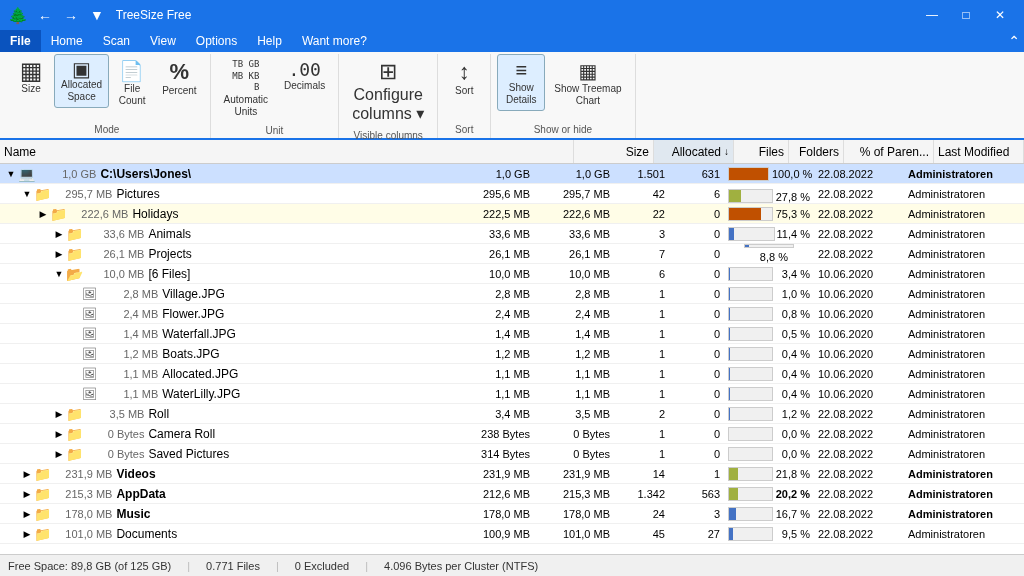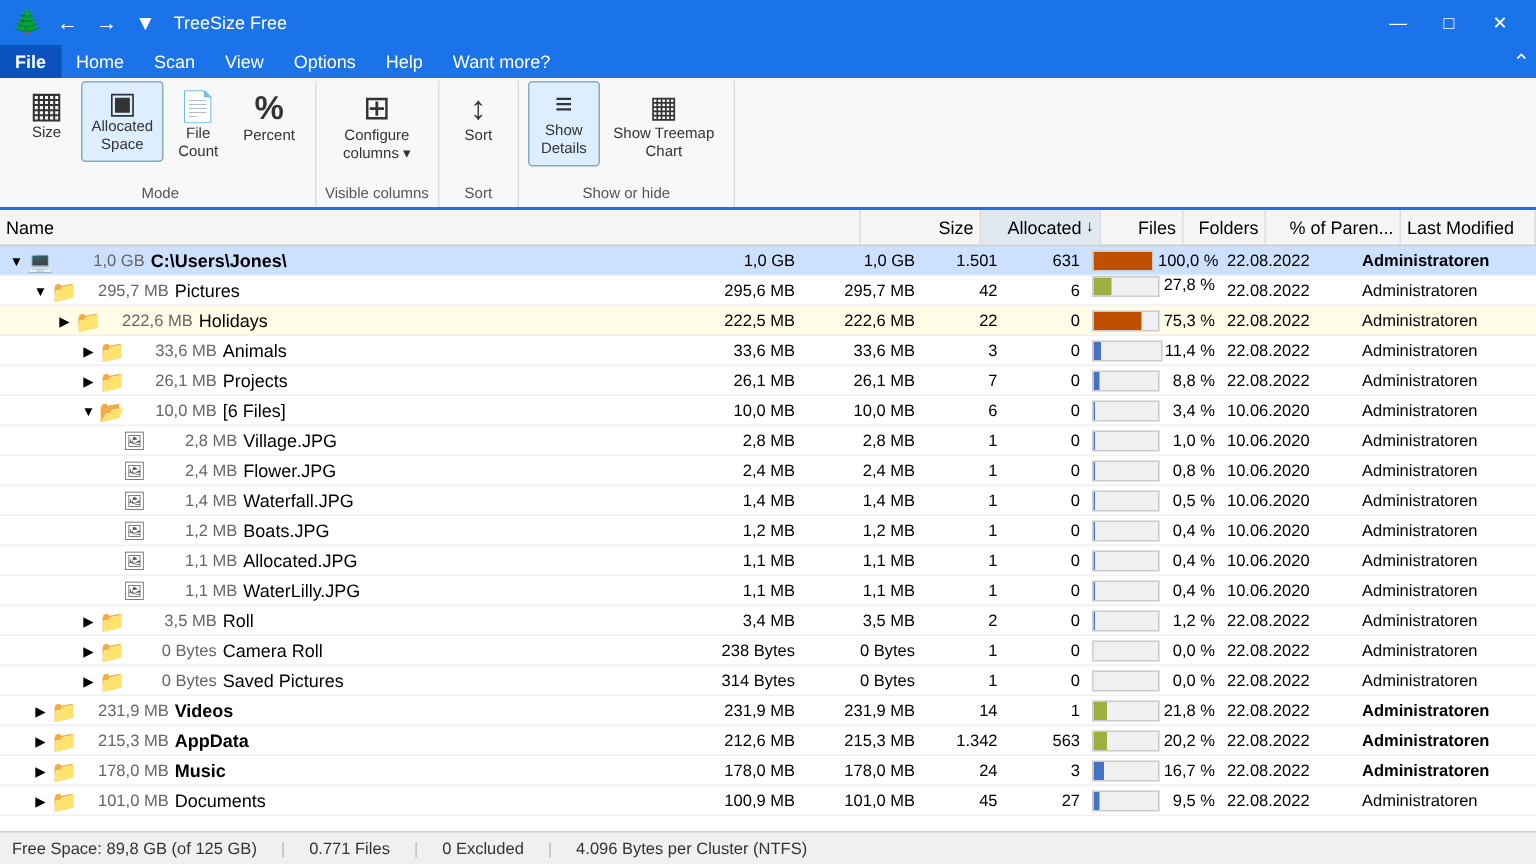--- a/index.html
+++ b/index.html
@@ -123,26 +123,39 @@
         <span style="font-size:10px; text-align:center; line-height:1.2;">File<br>Count</span>
       </button>
       <button class="ribbon-btn" style="min-width:42px;">
         <span style="font-size:22px; font-weight:bold;">%</span>
         <span style="font-size:10px;">Percent</span>
       </button>
     </div>
     <div class="ribbon-group-label">Mode</div>
   </div>
 
+  <div class="ribbon-group">
+    <div class="ribbon-group-items">
+      <button class="ribbon-btn" style="min-width:54px;">
+        <span style="font-size:9px; line-height:1.3; text-align:right; font-family:monospace;">TB  GB<br>MB KB<br>&nbsp;&nbsp;&nbsp;B</span>
+        <span style="font-size:10px; text-align:center; line-height:1.2;">Automatic<br>Units</span>
+      </button>
+      <button class="ribbon-btn" style="min-width:44px;">
+        <span style="font-size:18px; font-family:monospace;">.00</span>
+        <span style="font-size:10px;">Decimals</span>
+      </button>
+    </div>
+    <div class="ribbon-group-label">Unit</div>
+  </div>
 
   <div class="ribbon-group">
     <div class="ribbon-group-items">
       <button class="ribbon-btn" style="min-width:58px;">
         <span style="font-size:22px;">⊞</span>
-        <span style="font-size:10px; text-align:center; line-height:1.2;">Configure<br>columns ▾</span>
+        <span style="font-size:16px; text-align:center; line-height:1.2;">Configure<br>columns ▾</span>
       </button>
     </div>
     <div class="ribbon-group-label">Visible columns</div>
   </div>
 
   <div class="ribbon-group">
     <div class="ribbon-group-items">
       <button class="ribbon-btn" style="min-width:40px;">
         <span style="font-size:22px;">↕</span>
         <span style="font-size:10px;">Sort</span>
@@ -205,21 +218,21 @@
           <span class="indent" style="width: 16px; display: inline-block;"></span>
           <span class="expander">▼</span>
           <span class="folder-icon">📁</span>
           <span class="size-label">295,7 MB</span>
           <span class="row-name-text">Pictures</span>
         </div>
         <div class="tree-cell tree-cell-num">295,6 MB</div>
         <div class="tree-cell tree-cell-num">295,7 MB</div>
         <div class="tree-cell tree-cell-files">42</div>
         <div class="tree-cell tree-cell-folders">6</div>
-        <div class="tree-cell tree-cell-percent" style="display: flex; align-items: flex-start; gap: 3px;">
+        <div class="tree-cell tree-cell-percent" style="display: flex; align-items: flex-end; gap: 3px;">
           <div class="percent-bar-bg">
             <div class="percent-bar-fill" style="width: 27.8%; background-color: rgb(160, 176, 64);"></div>
           </div>
           <span class="percent-text">27,8 %</span>
         </div>
         <div class="tree-cell tree-cell-modified">22.08.2022</div>
         <div class="tree-cell tree-cell-owner">Administratoren</div>
       </div>
       <div class="tree-row highlighted">
         <div class="tree-cell tree-cell-name">
@@ -268,21 +281,21 @@
           <span class="indent" style="width: 48px; display: inline-block;"></span>
           <span class="expander">▶</span>
           <span class="folder-icon">📁</span>
           <span class="size-label">26,1 MB</span>
           <span class="row-name-text">Projects</span>
         </div>
         <div class="tree-cell tree-cell-num">26,1 MB</div>
         <div class="tree-cell tree-cell-num">26,1 MB</div>
         <div class="tree-cell tree-cell-files">7</div>
         <div class="tree-cell tree-cell-folders">0</div>
-        <div class="tree-cell tree-cell-percent" style="display: flex; align-items: center; gap: 3px;">
+        <div class="tree-cell tree-cell-percent" style="display: flex; align-items: center; gap: 3px; flex-direction: column;">
           <div class="percent-bar-bg">
             <div class="percent-bar-fill" style="width: 8.8%; background-color: rgb(68, 114, 196);"></div>
           </div>
           <span class="percent-text">8,8 %</span>
         </div>
         <div class="tree-cell tree-cell-modified">22.08.2022</div>
         <div class="tree-cell tree-cell-owner">Administratoren</div>
       </div>
       <div class="tree-row">
         <div class="tree-cell tree-cell-name">
@@ -520,21 +533,21 @@
           <span class="indent" style="width: 16px; display: inline-block;"></span>
           <span class="expander">▶</span>
           <span class="folder-icon">📁</span>
           <span class="size-label">215,3 MB</span>
           <span class="row-name-text bold">AppData</span>
         </div>
         <div class="tree-cell tree-cell-num">212,6 MB</div>
         <div class="tree-cell tree-cell-num">215,3 MB</div>
         <div class="tree-cell tree-cell-files">1.342</div>
         <div class="tree-cell tree-cell-folders">563</div>
-        <div class="tree-cell tree-cell-percent" style="display: flex; align-items: center; gap: 3px;">
+        <div class="tree-cell tree-cell-percent" style="display: flex; align-items: center; gap: 3px; font-weight: bold;">
           <div class="percent-bar-bg">
             <div class="percent-bar-fill" style="width: 20.2%; background-color: rgb(160, 176, 64);"></div>
           </div>
           <span class="percent-text">20,2 %</span>
         </div>
         <div class="tree-cell tree-cell-modified">22.08.2022</div>
         <div class="tree-cell tree-cell-owner" style="font-weight: bold;">Administratoren</div>
       </div>
       <div class="tree-row">
         <div class="tree-cell tree-cell-name">

